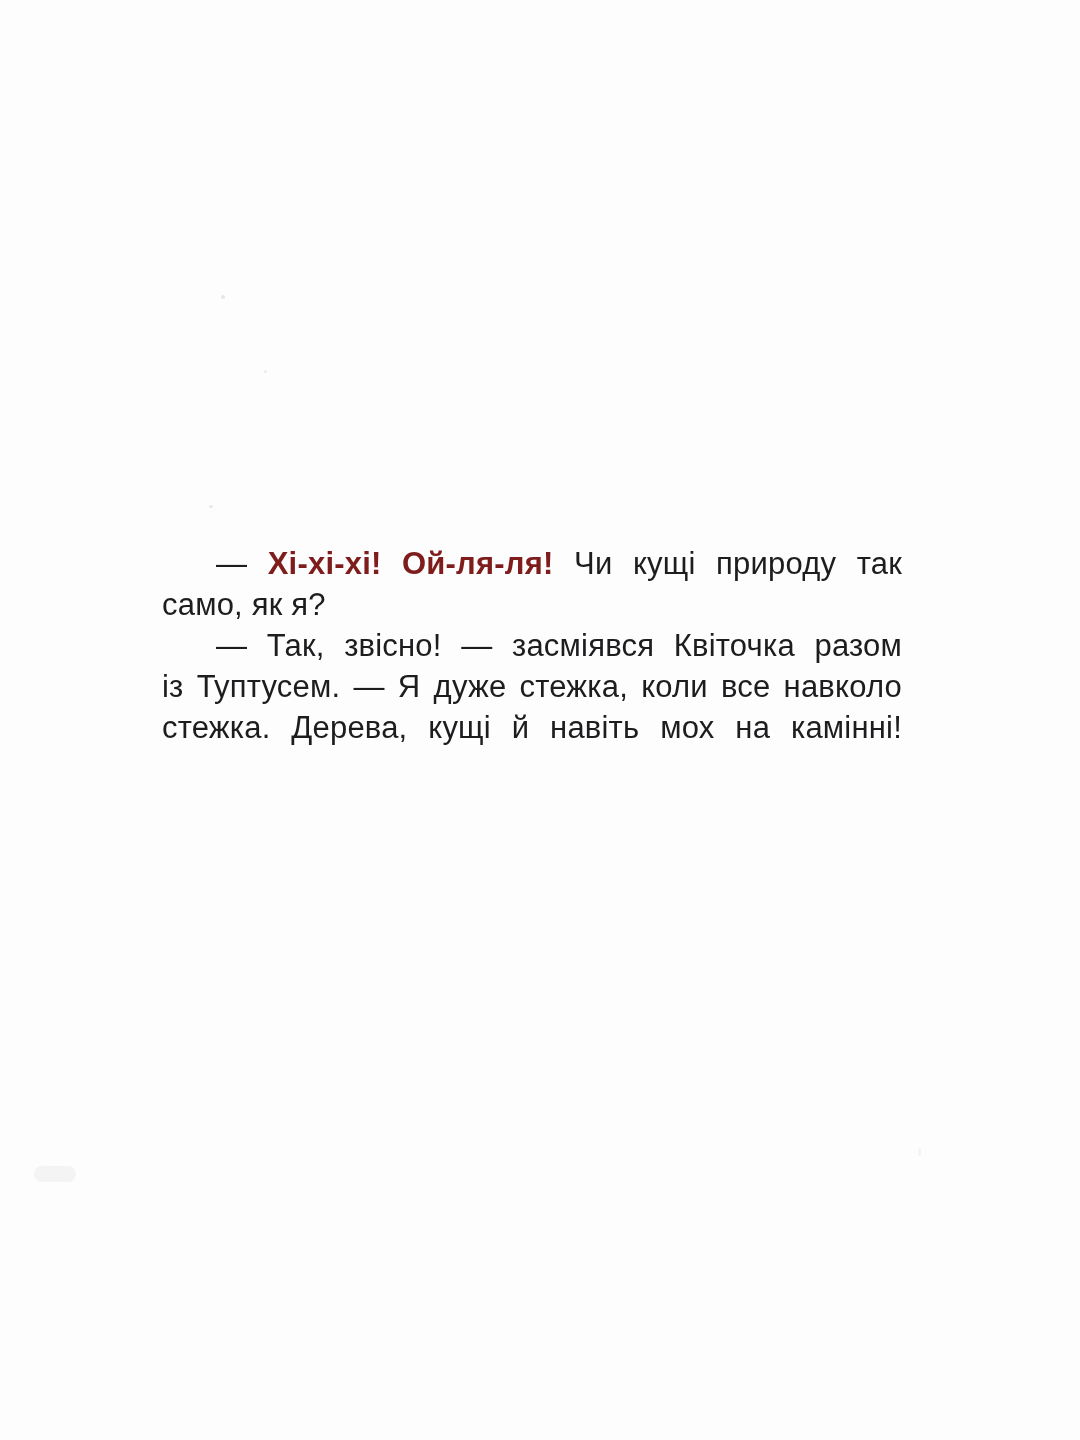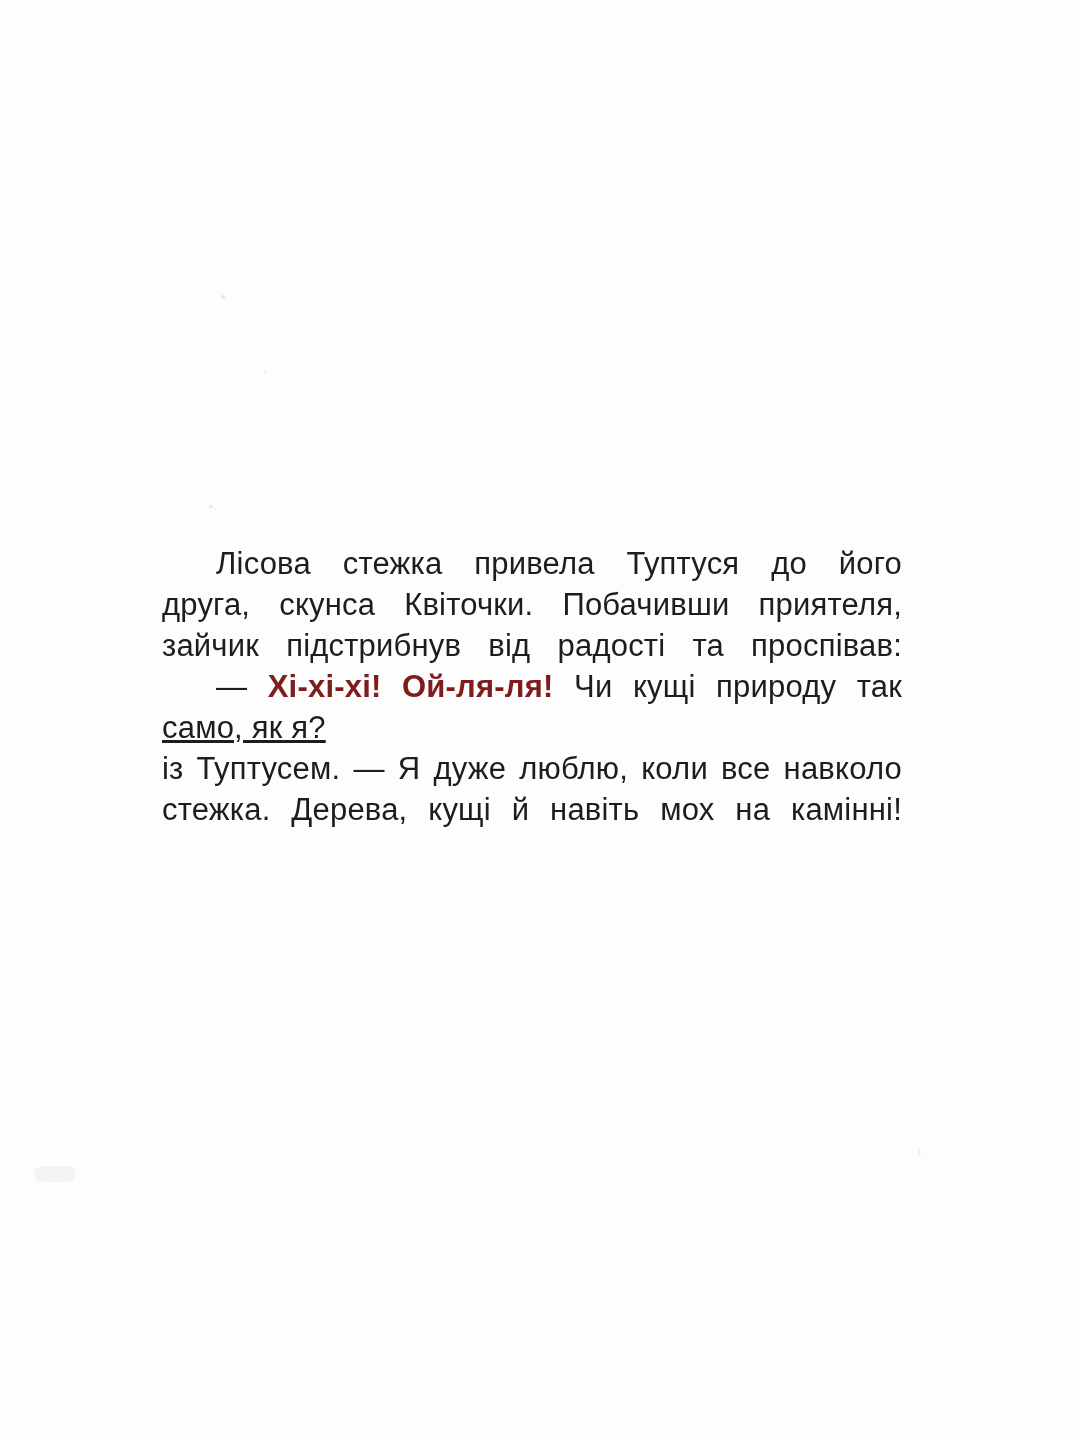--- a/index.html
+++ b/index.html
@@ -28,21 +28,20 @@
   }
   .para { margin: 0; }
   .line {
     text-align: justify;
     text-align-last: justify;
     white-space: normal;
   }
   .line.no-stretch {
     text-align: center;
     text-align-last: left;
-    text-decoration: underline;
   }
   .line.indent {
     text-indent: 54px;
   }
   .highlight {
     color: #7f1d1d;
     font-weight: bold;
   }
   
   .speck {
@@ -63,34 +62,30 @@
 <div class="page">
 
   <span class="speck speck-1"></span>
   <span class="speck speck-2"></span>
   <span class="speck speck-3"></span>
   <span class="speck speck-4"></span>
   <span class="speck speck-5"></span>
 
   <div class="text-block">
 
-    <div class="para">
-      <div class="line indent">Лісова стежка привела Туптуся до його</div>
-      <div class="line">друга, скунса Квіточки. Побачивши приятеля,</div>
-      <div class="line">зайчик підстрибнув від радості та проспівав:</div>
-    </div>
 
     <div class="para">
       <div class="line indent">
         <span>—</span>
         <span class="highlight">Хі-хі-хі! Ой-ля-ля!</span>
         <span>Чи кущі природу так</span>
       </div>
       <div class="line no-stretch">само, як я?</div>
     </div>
 
     <div class="para">
-      <div class="line">із Туптусем. — Я дуже люблю, коли все навколо</div>
+      <div class="line indent">— Так, звісно! — засміявся Квіточка разом</div>
+      <div class="line">із Туптусем. — Я дуже стежка, коли все навколо</div>
       <div class="line">стежка. Дерева, кущі й навіть мох на камінні!</div>
     </div>
 
   </div>
 </div>
 
 </body></html>

